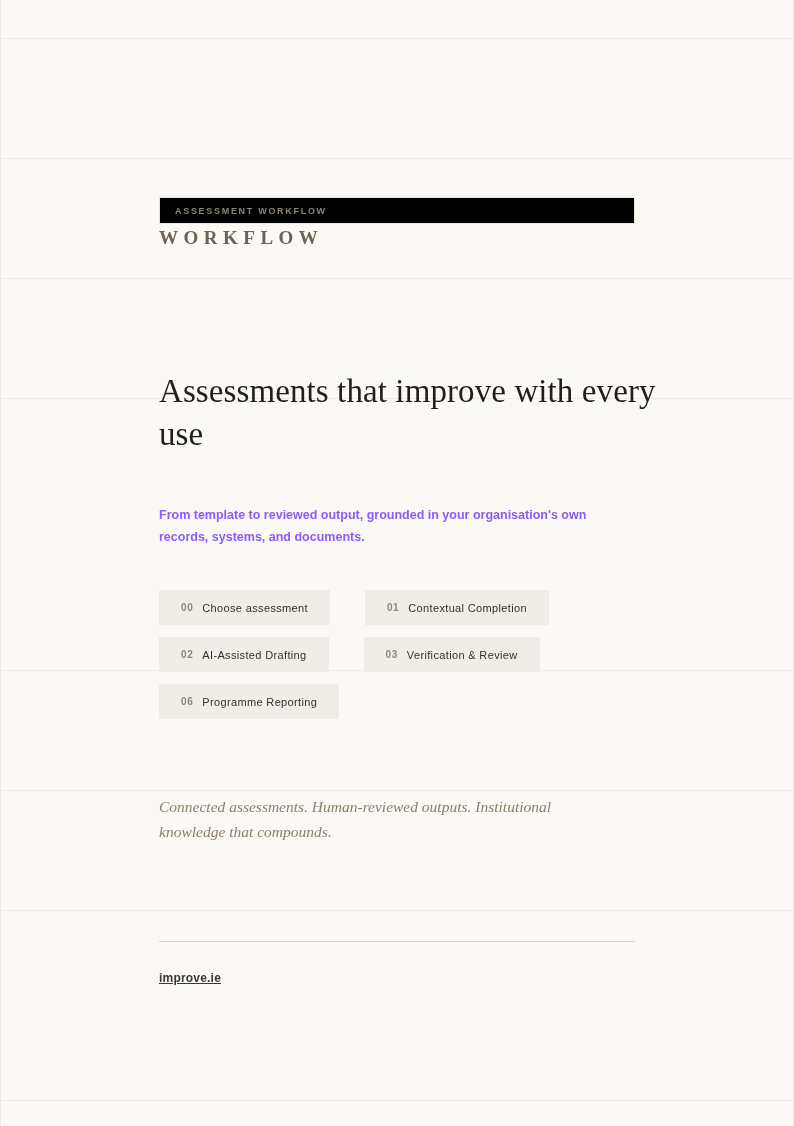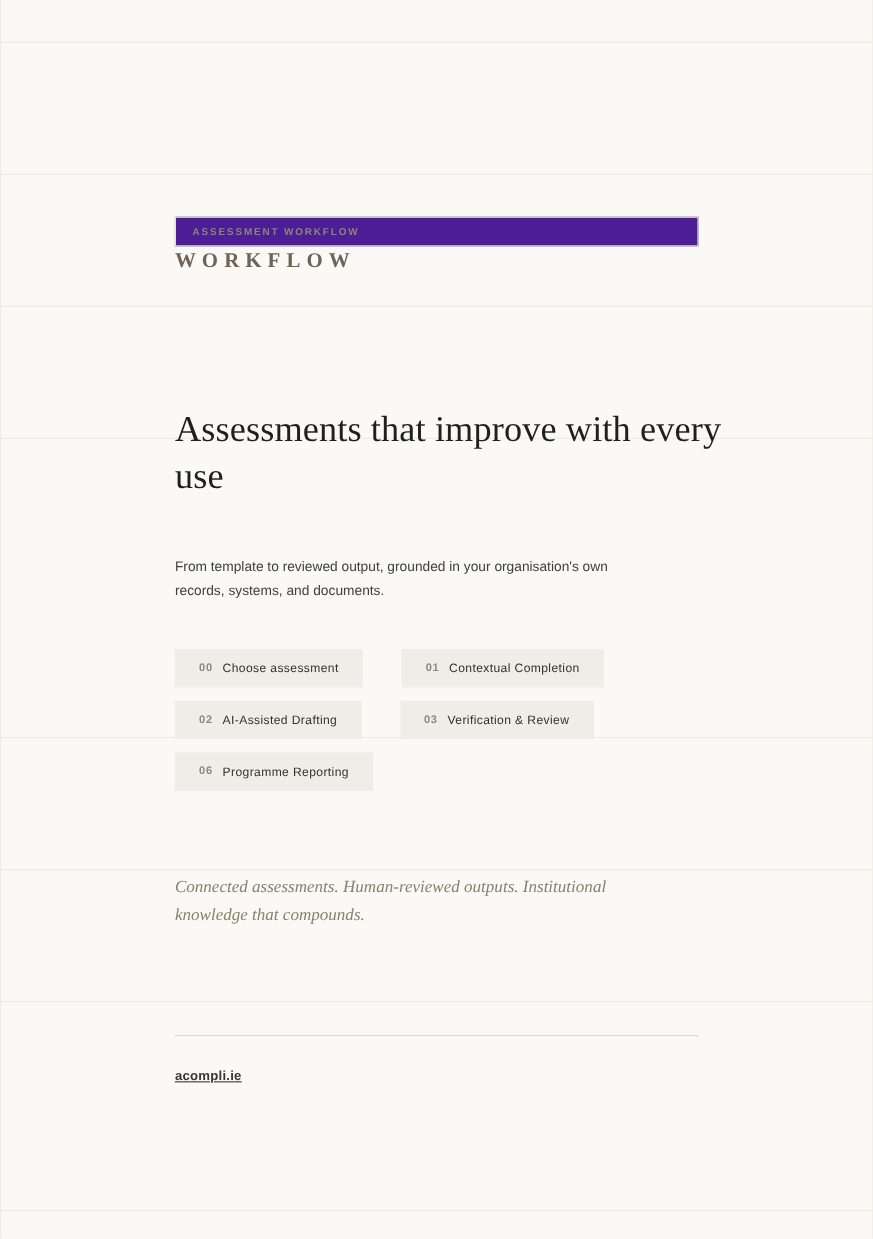--- a/index.html
+++ b/index.html
@@ -52,21 +52,21 @@
   .vrule.right { right: 0px; }
 
   
   .eyebrow-box {
     position: absolute;
     left: 159px;
     top: 197px;
     width: 476px;
     height: 27px;
     border: 1px solid #e6e3da;
-    background: #4c1d95;
+    background: #000000;
     box-sizing: border-box;
     display: flex;
     align-items: center;
     padding-left: 15px;
   }
   .eyebrow-text {
     font-size: 9px;
     letter-spacing: 1.7px;
     color: #8d8577;
     font-weight: 700;
@@ -98,21 +98,22 @@
     margin-top: 12px;
   }
 
   .subhead {
     position: absolute;
     left: 159px;
     top: 491px;
     width: 430px;
     font-size: 12.5px;
     line-height: 22px;
-    color: #404040;
+    color: #8b5cf6;
+    font-weight: bold;
   }
 
   
   .steps {
     position: absolute;
     left: 159px;
     top: 590px;
     width: 500px;
   }
   .step-row {
@@ -226,15 +227,15 @@
         <span class="num">06</span>
         <span class="label">Programme Reporting</span>
       </div>
     </div>
   </div>
 
   <p class="pullquote">Connected assessments. Human-reviewed outputs. Institutional knowledge that compounds.</p>
 
   <div class="divider"></div>
 
-  <a class="footer-link" href="#">acompli.ie</a>
+  <a class="footer-link" href="#">improve.ie</a>
 
 </div>
 
 </body></html>

